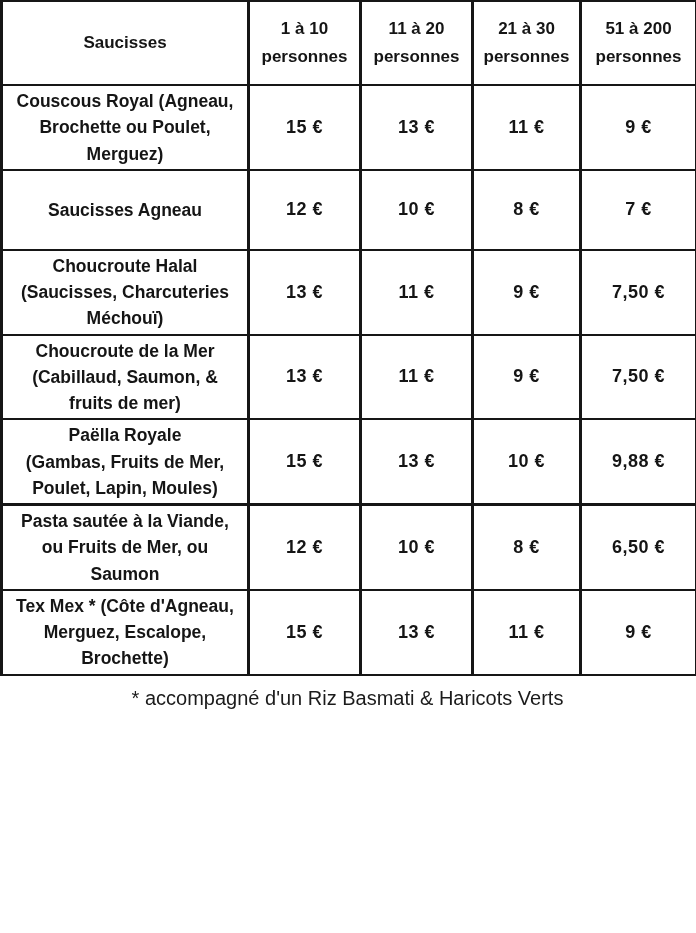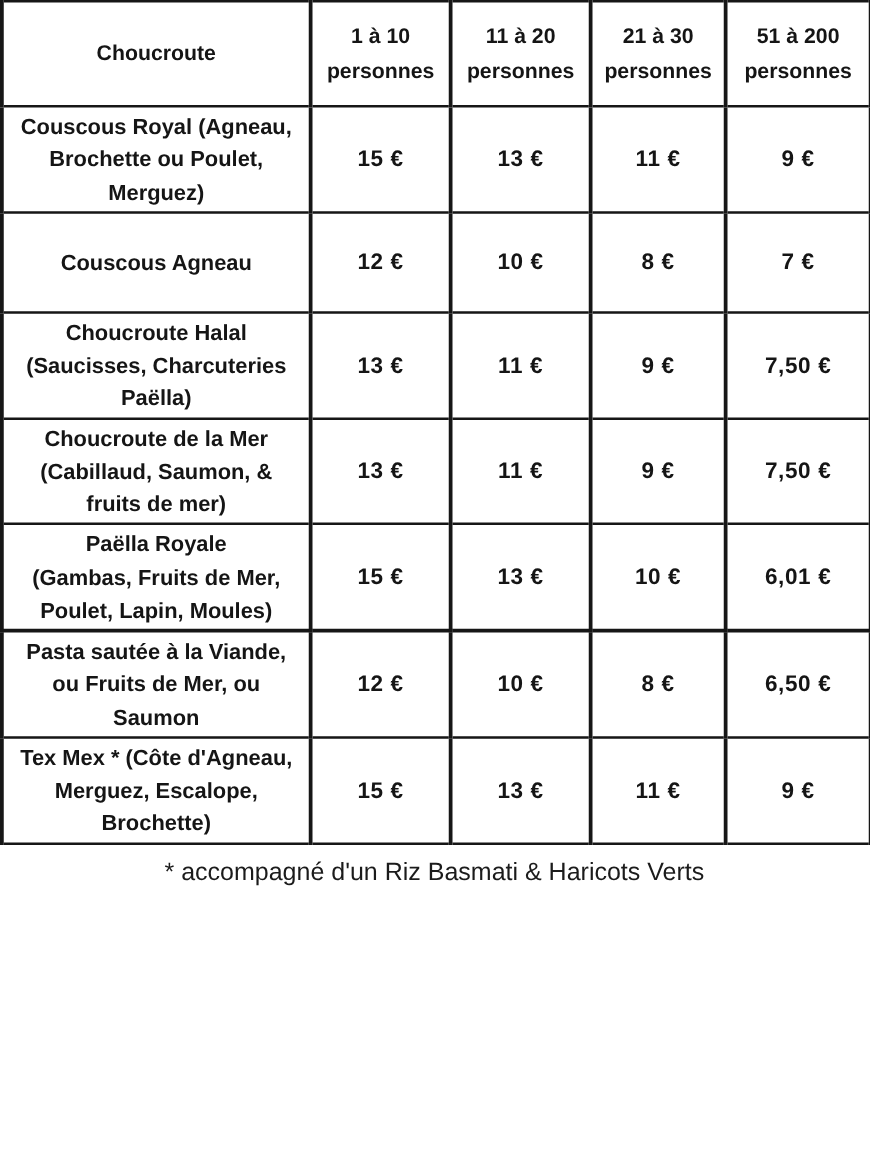--- a/index.html
+++ b/index.html
@@ -71,21 +71,21 @@
 <table class="price-table">
   <colgroup>
     <col class="c-prestation">
     <col class="c-tier1">
     <col class="c-tier2">
     <col class="c-tier3">
     <col class="c-tier4">
   </colgroup>
   <thead>
     <tr>
-      <th>Choucroute</th>
+      <th>Saucisses</th>
       <th>1 à 10
 personnes</th>
       <th>11 à 20
 personnes</th>
       <th>21 à 30
 personnes</th>
       <th>51 à 200
 personnes</th>
     </tr>
   </thead>
@@ -93,30 +93,30 @@
       <tr>
     <td class="prestation-cell">Couscous Royal (Agneau,
 Brochette ou Poulet,
 Merguez)</td>
     <td class="price-cell">15 €</td>
     <td class="price-cell">13 €</td>
     <td class="price-cell">11 €</td>
     <td class="price-cell">9 €</td>
   </tr>
       <tr>
-    <td class="prestation-cell">Couscous Agneau</td>
+    <td class="prestation-cell">Saucisses Agneau</td>
     <td class="price-cell">12 €</td>
     <td class="price-cell">10 €</td>
     <td class="price-cell">8 €</td>
     <td class="price-cell">7 €</td>
   </tr>
       <tr>
     <td class="prestation-cell">Choucroute Halal
 (Saucisses, Charcuteries
-Paëlla)</td>
+Méchouï)</td>
     <td class="price-cell">13 €</td>
     <td class="price-cell">11 €</td>
     <td class="price-cell">9 €</td>
     <td class="price-cell">7,50 €</td>
   </tr>
       <tr>
     <td class="prestation-cell">Choucroute de la Mer
 (Cabillaud, Saumon, &amp;
 fruits de mer)</td>
     <td class="price-cell">13 €</td>
@@ -124,21 +124,21 @@
     <td class="price-cell">9 €</td>
     <td class="price-cell">7,50 €</td>
   </tr>
       <tr>
     <td class="prestation-cell">Paëlla Royale
 (Gambas, Fruits de Mer,
 Poulet, Lapin, Moules)</td>
     <td class="price-cell">15 €</td>
     <td class="price-cell">13 €</td>
     <td class="price-cell">10 €</td>
-    <td class="price-cell">6,01 €</td>
+    <td class="price-cell">9,88 €</td>
   </tr>
       <tr>
     <td class="prestation-cell">Pasta sautée à la Viande,
 ou Fruits de Mer, ou
 Saumon</td>
     <td class="price-cell">12 €</td>
     <td class="price-cell">10 €</td>
     <td class="price-cell">8 €</td>
     <td class="price-cell">6,50 €</td>
   </tr>

